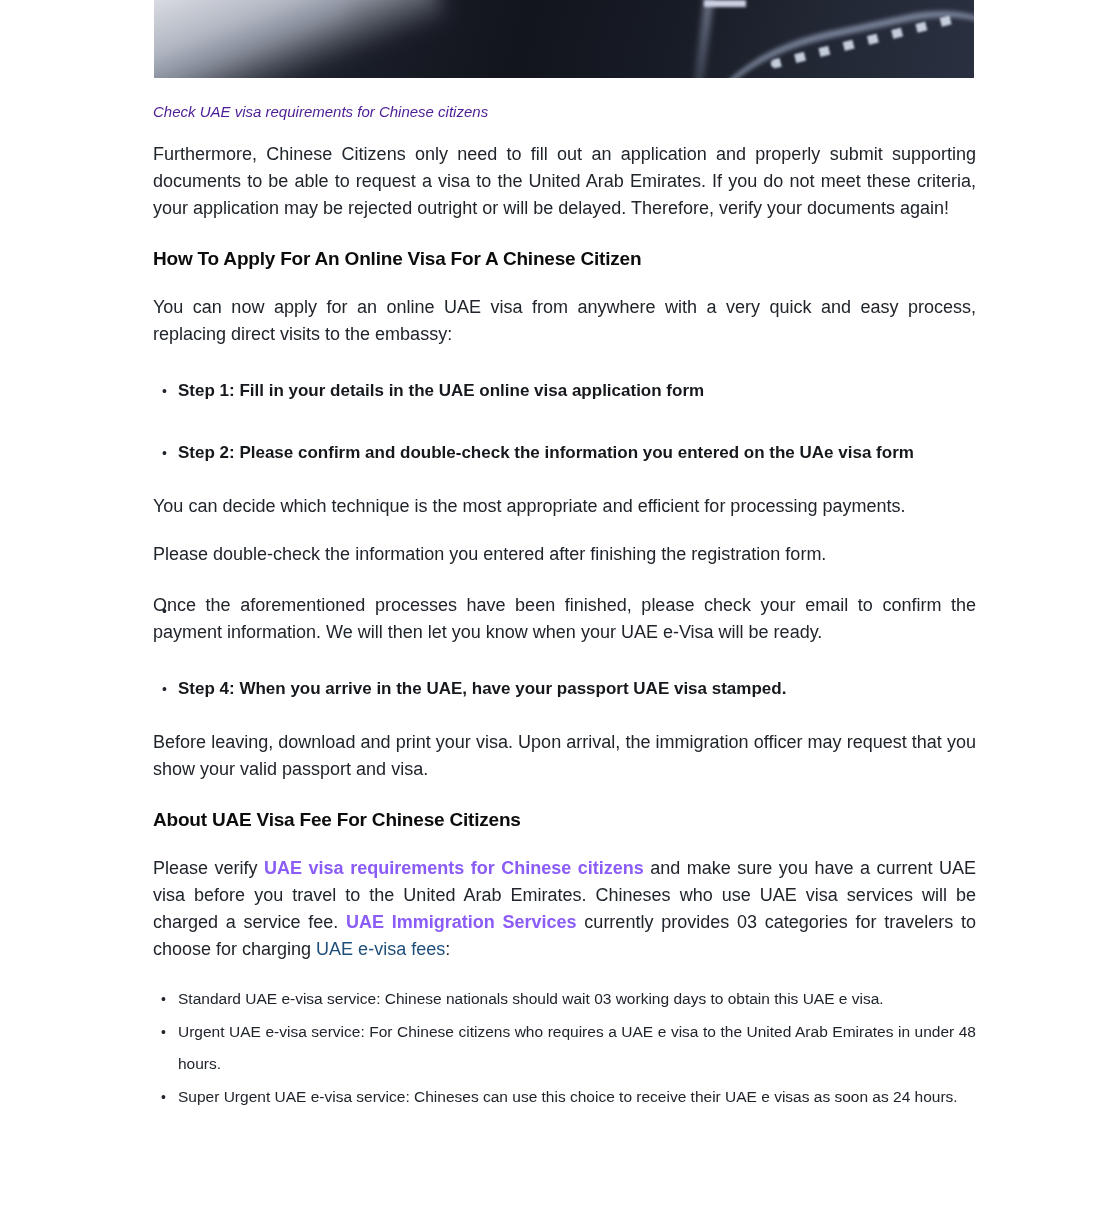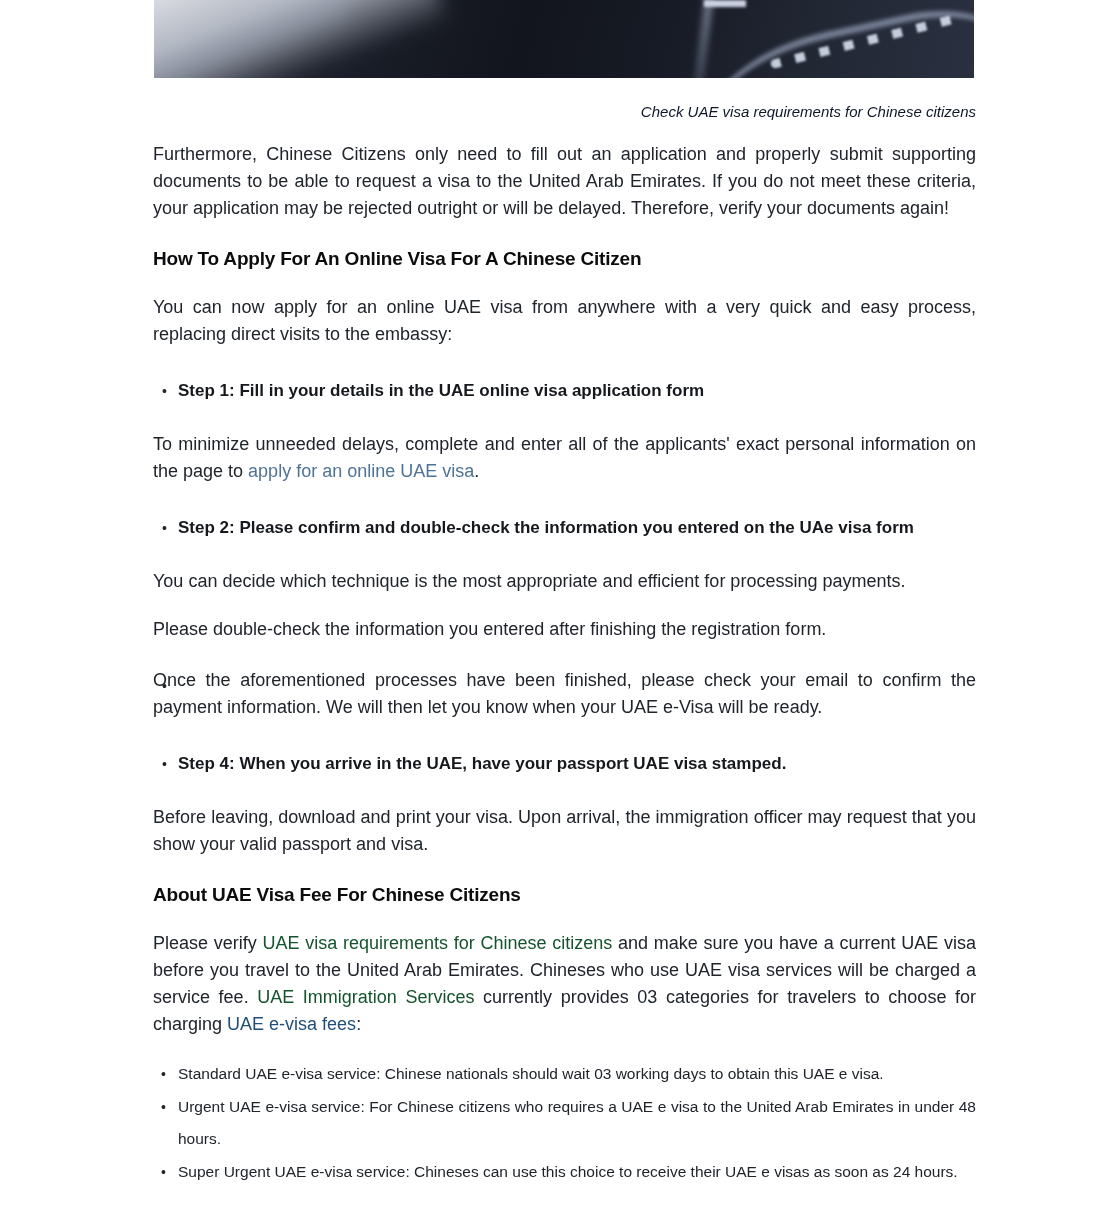--- a/index.html
+++ b/index.html
@@ -59,24 +59,24 @@
   .hi-dashes {
     position: absolute; right: 6px; top: 36px; width: 200px; height: 9px;
     transform: rotate(-14deg); border-radius: 5px;
     background: repeating-linear-gradient(90deg, rgba(214,223,238,0.9) 0 10px, rgba(60,70,90,0) 10px 25px);
     filter: blur(1px);
   }
 
   
   .caption {
     margin-top: 25px;
-    text-align: right;
+    text-align: left;
     font-style: italic;
     font-size: 15px;
-    color: #0f172a;
+    color: #4c1d95;
   }
 
   
   p.body {
     margin-top: 21px;
     font-size: 18px;
     line-height: 27px;
     text-align: justify;
     color: #20252c;
   }
@@ -97,21 +97,21 @@
     line-height: 38px;
     text-align: justify;
     color: #15181c;
   }
   .step .bullet {
     position: absolute; left: 9px; top: 0;
     font-size: 14px; font-weight: 400; color: #20252c;
   }
   a.muted-link { color: #4e7396; text-decoration: none; cursor: pointer; }
   a.accent-link { color: #1f4e79; font-weight: 400; text-decoration: none; cursor: pointer; }
-  strong { font-weight: 400; color: #14532d; }
+  strong { font-weight: 700; color: #8b5cf6; }
 
   ul.options {
     list-style: none;
     margin-top: 20px;
   }
   ul.options li {
     position: relative;
     padding-left: 25px;
     font-size: 15.5px;
     line-height: 32.5px;
@@ -145,21 +145,20 @@
 
     <h2 class="section-h">How To Apply For An Online Visa For A Chinese Citizen</h2>
 
     <p class="body">You can now apply for an online UAE visa from anywhere with a very quick and easy process, replacing direct visits to the embassy:</p>
 
     <div class="step">
       <span class="bullet">•</span>
       <span>Step 1: Fill in your details in the UAE online visa application form</span>
     </div>
 
-    <p class="body"><span>To minimize unneeded delays, complete and enter all of the applicants' exact personal information on the page to </span><a class="muted-link" href="#">apply for an online UAE visa</a><span>.</span></p>
 
     <div class="step">
       <span class="bullet">•</span>
       <span>Step 2: Please confirm and double-check the information you entered on the UAe visa form</span>
     </div>
 
     <p class="body">You can decide which technique is the most appropriate and efficient for processing payments.</p>
     <p class="body">Please double-check the information you entered after finishing the registration form.</p>
 
     <div class="step">

